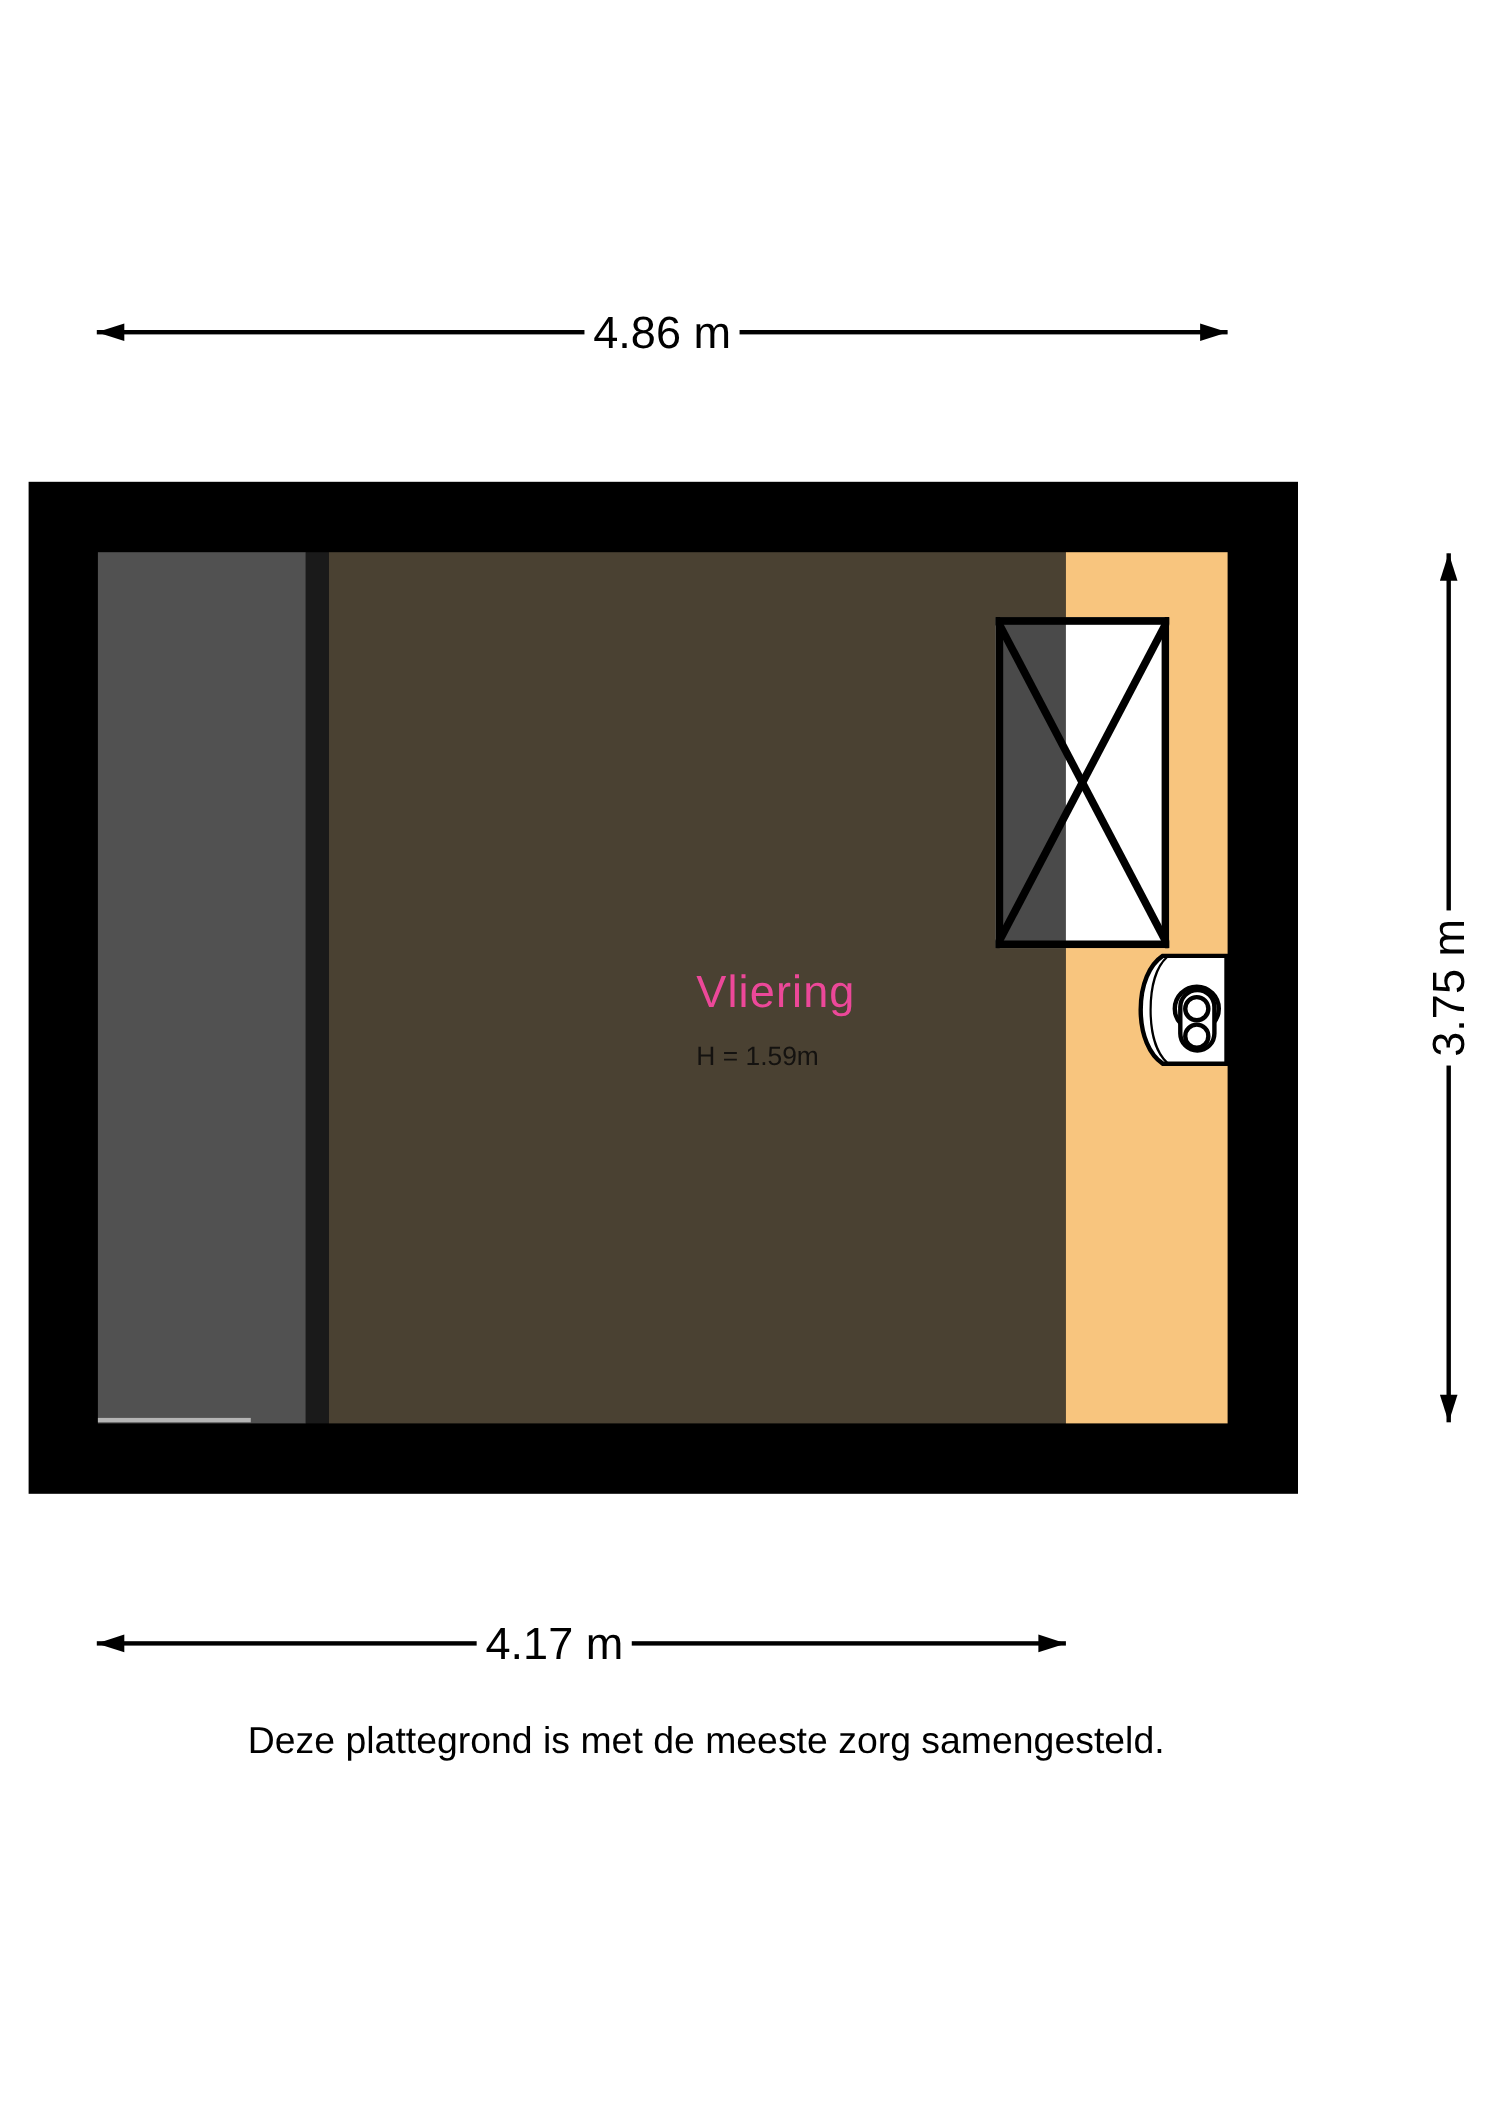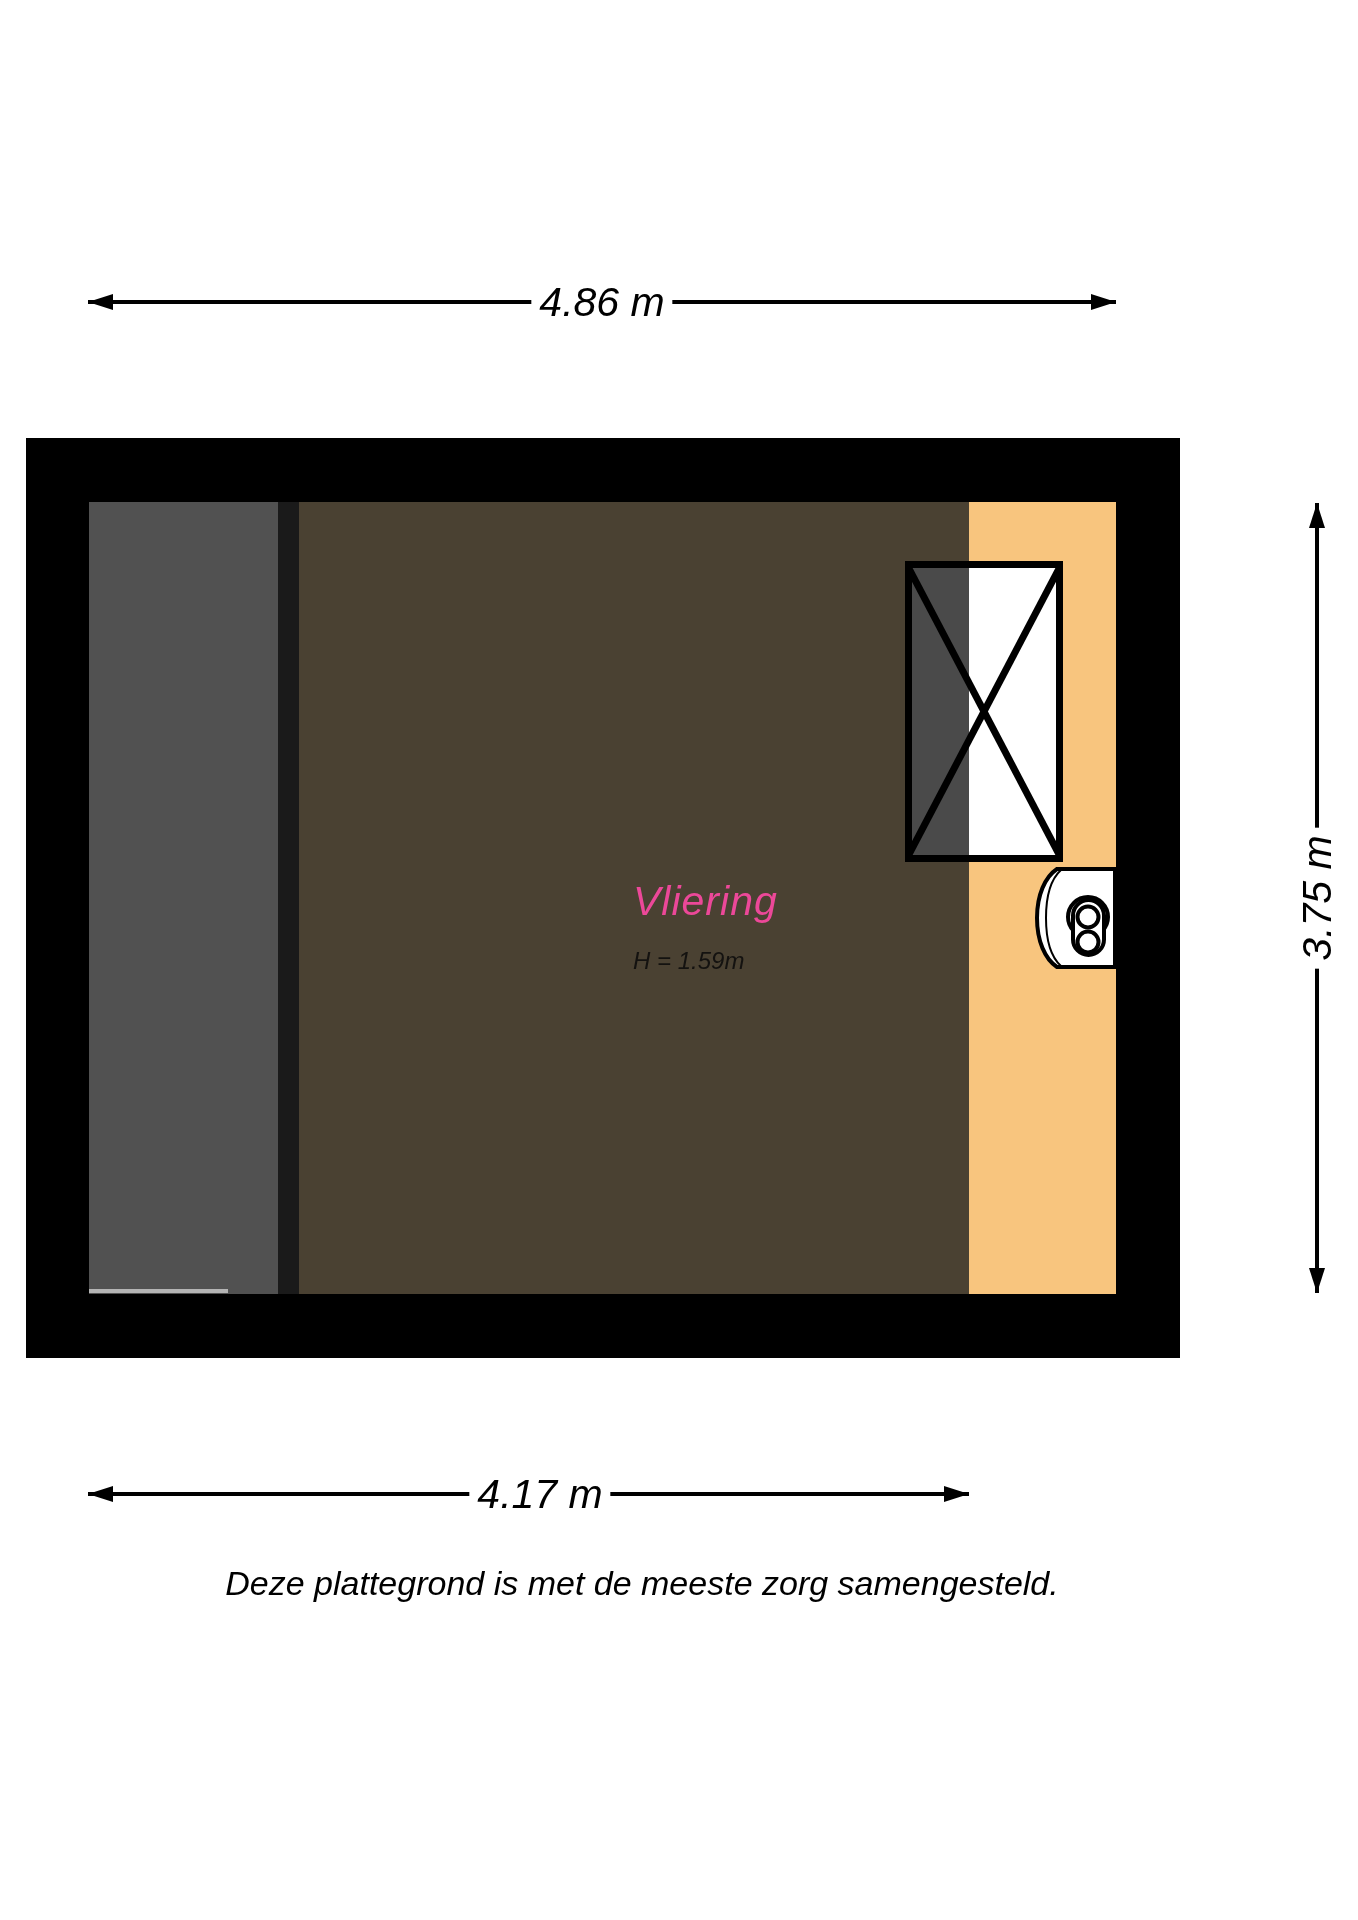--- a/index.html
+++ b/index.html
@@ -2,21 +2,20 @@
 <html style="--background: #ffffff; --wall: #000000; --lines: #000000; --floor-main: #4a4132; --floor-landing: #f8c57e; --stair-strip: #515151; --divider: #1a1a1a; --window-shade: #4a4a4a;"><head>
 <meta charset="utf-8">
 <style>
   html,body{margin:0;padding:0;background:#fff;}
   #canvas{
     position:relative;
     width:1358px;height:1920px;
     background:var(--background,#fff);
     font-family:"Liberation Sans", sans-serif;
     overflow:hidden;
-    font-style:italic;
   }
   .abs{position:absolute;}
 
   
   .dim-line-h{position:absolute;height:4px;background:var(--lines,#000);}
   .dim-line-v{position:absolute;width:4px;background:var(--lines,#000);}
   .head{position:absolute;width:0;height:0;}
   .head-left {border-top:8px solid transparent;border-bottom:8px solid transparent;border-right:25px solid var(--lines,#000);}
   .head-right{border-top:8px solid transparent;border-bottom:8px solid transparent;border-left:25px solid var(--lines,#000);}
   .head-up   {border-left:8px solid transparent;border-right:8px solid transparent;border-bottom:25px solid var(--lines,#000);}
@@ -103,20 +102,20 @@
     <div class="dim-line-v" style="left:1315px;top:503px;height:790px;"></div>
     <div class="head head-up" style="left:1309px;top:503px;"></div>
     <div class="head head-down" style="left:1309px;top:1268px;"></div>
     <div class="dim-label vert" style="left:1317px;top:898px;">3.75 m</div>
   </div>
 
   <div>
     <div class="dim-line-h" style="left:88px;top:1492px;width:881px;"></div>
     <div class="head head-left" style="left:88px;top:1486px;"></div>
     <div class="head head-right" style="left:944px;top:1486px;"></div>
-    <div class="dim-label" style="left:540px;top:1494px;">4.17 m</div>
+    <div class="dim-label" style="left:504px;top:1494px;">4.17 m</div>
   </div>
 
   <div id="disclaimer" class="abs">
     <div>Deze plattegrond is met de meeste zorg samengesteld.</div>
   </div>
 
 </div>
 
 </body></html>

